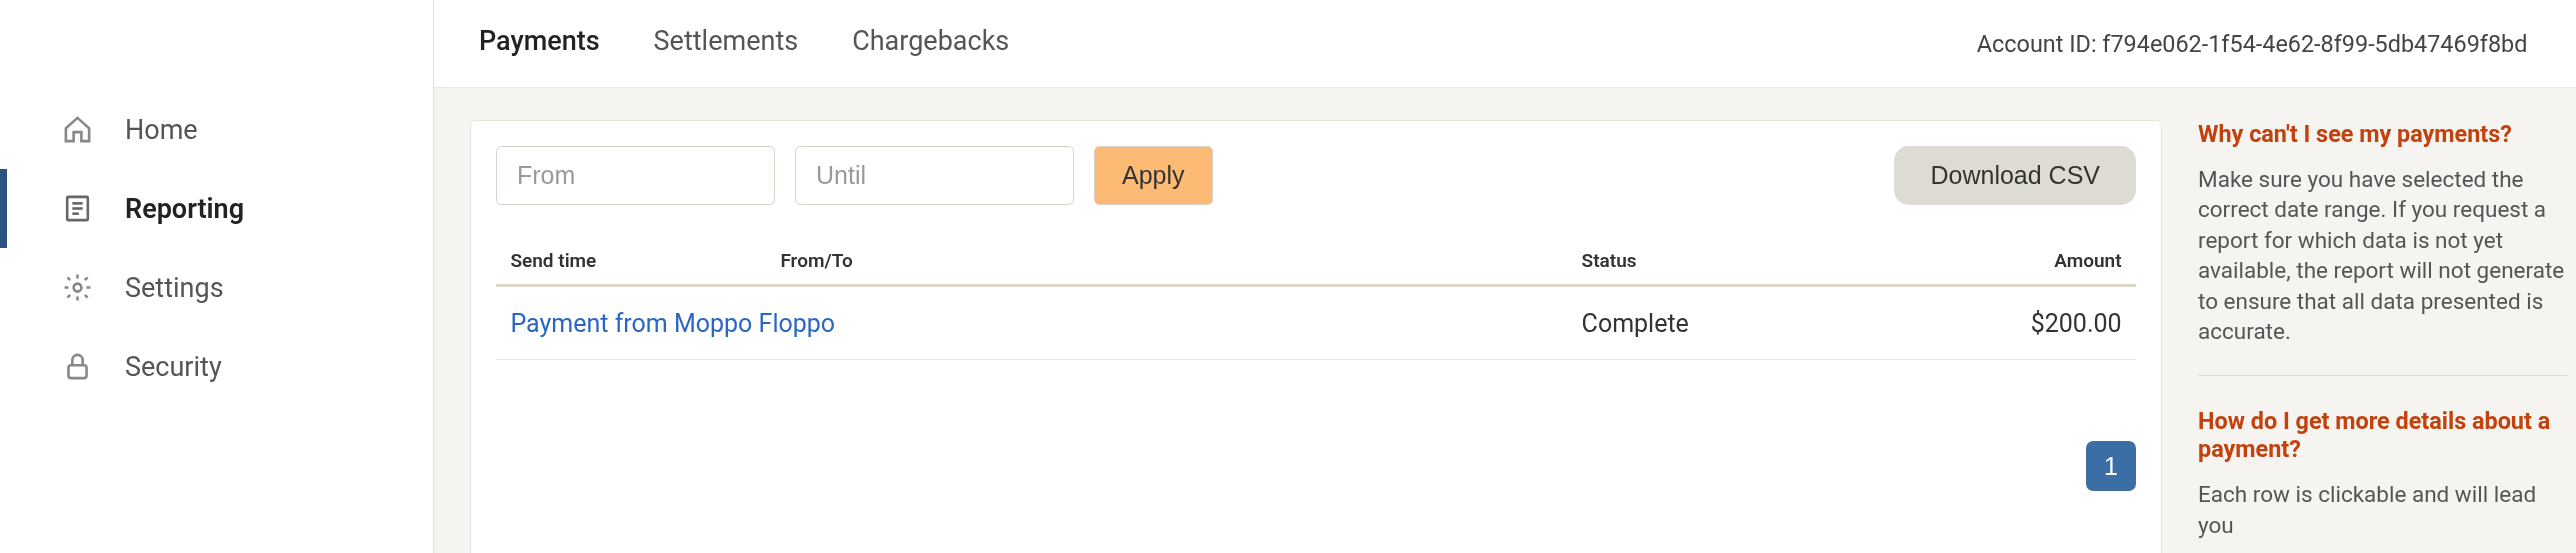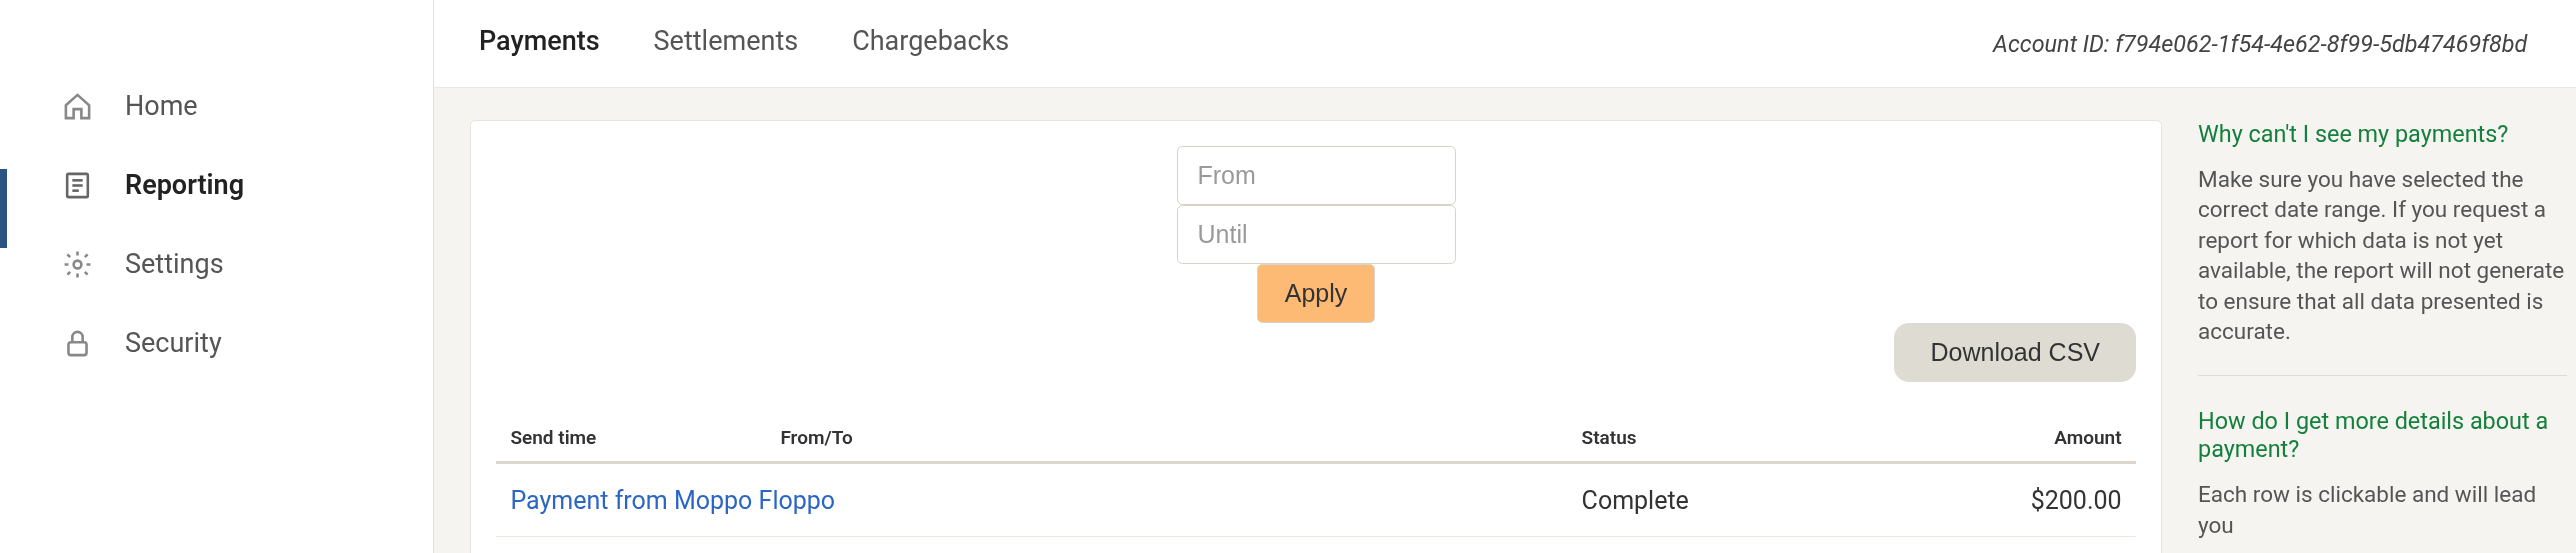--- a/index.html
+++ b/index.html
@@ -20,20 +20,21 @@
   
   .sidebar {
     width: 434px;
     flex-shrink: 0;
     border-right: 0.9px solid #e0e0e0;
     padding-top: 90px;
     background: #ffffff;
   }
   .sidebar-item {
     display: flex;
+    align-items: center;
     height: 79px;
     padding-left: 54px;
     cursor: pointer;
     color: #555555;
     font-size: 27px;
     border-left: 7.2px solid transparent;
   }
   .sidebar-item.active {
     border-left: 7.2px solid #2b5480;
     color: #222222;
@@ -77,21 +78,20 @@
   .tab.active {
     color: #222222;
     border-bottom: 5.4px solid #2b5480;
     font-weight: 500;
   }
   .account-id {
     margin-left: auto;
     color: #444444;
     font-size: 23.4px;
     padding-right: 3.6px;
-    font-style: italic;
   }
 
   
   .content-row {
     display: flex;
     flex: 1;
     background: #f5f4f0;
     padding: 32px 0 0 36px;
   }
   .panel {
@@ -100,21 +100,21 @@
     border-radius: 5.4px;
     flex: 1;
     margin-right: 36px;
     padding: 25px 25px 25px 25px;
     display: flex;
     flex-direction: column;
   }
   .filter-row {
     display: flex;
     align-items: center;
-    flex-direction: column;
+    gap: 20px;
   }
   .date-input {
     width: 279px;
     height: 59px;
     border: 1.8px solid #d7d3c8;
     border-radius: 5.4px;
     padding: 0 20px;
     font-size: 25px;
     color: #333333;
     background: #ffffff;
@@ -186,23 +186,23 @@
   
   .help {
     width: 378px;
     flex-shrink: 0;
     padding-right: 9px;
     font-size: 22.5px;
     color: #333333;
   }
   .help h4 {
     font-size: 23.4px;
-    font-weight: 400;
+    font-weight: 700;
     margin-bottom: 16px;
-    color: #15803d;
+    color: #c2410c;
   }
   .help p {
     color: #555555;
     line-height: 1.35;
     margin-bottom: 29px;
   }
   .help hr {
     border: none;
     border-top: 1.8px solid #dcdcdc;
     margin: 9px 0 31px 0;

